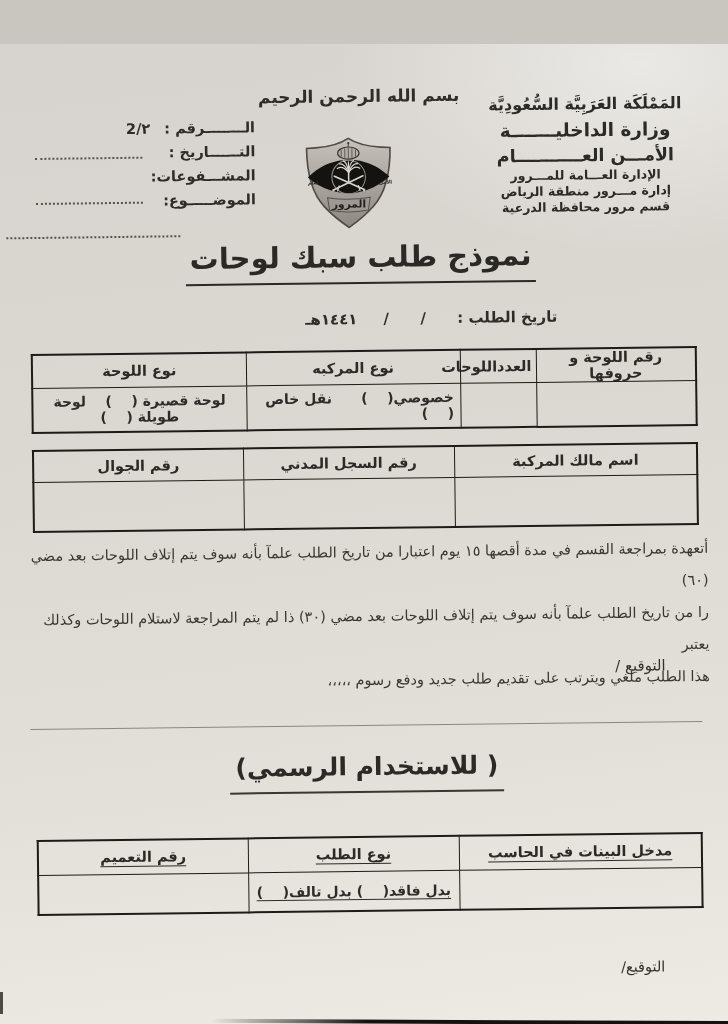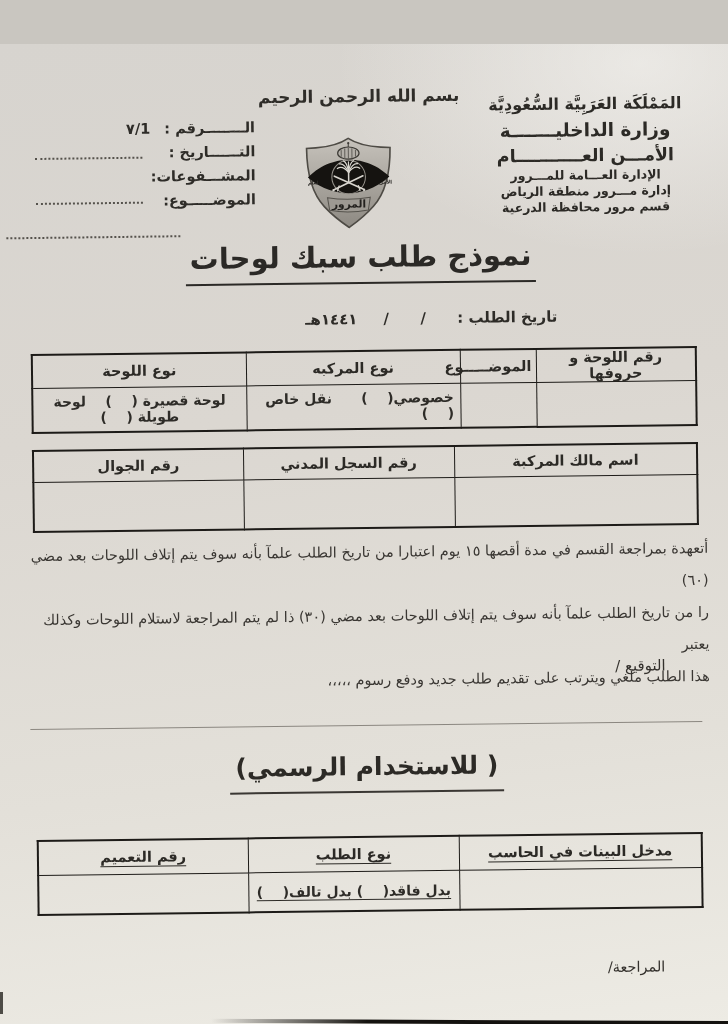--- a/index.html
+++ b/index.html
@@ -98,21 +98,21 @@
       <div class="lh-ministry">وزارة الداخليـــــــة</div>
       <div class="lh-security">الأمـــن العـــــــــــام</div>
       <div class="lh-dept">الإدارة العـــامة للمـــرور</div>
       <div class="lh-dept">إدارة مـــرور منطقة الرياض</div>
       <div class="lh-dept">قسم مرور محافظة الدرعية</div>
     </div>
 
     <div class="abs reffields">
       <div class="ref-row">
         <span class="ref-label">الــــــــرقم :</span>
-        <span class="ref-value">1/٧</span>
+        <span class="ref-value">٢/2</span>
       </div>
       <div class="ref-row">
         <span class="ref-label">التــــــاريخ :</span>
       </div>
       <div class="ref-row">
         <span class="ref-label">المشـــفوعات:</span>
       </div>
       <div class="ref-row">
         <span class="ref-label">الموضـــــوع:</span>
       </div>
@@ -174,21 +174,21 @@
     <table class="abs t1 rtl" dir="rtl">
       <colgroup>
           <col style="width:160px">
           <col style="width:76px">
           <col style="width:214px">
           <col style="width:214px">
         </colgroup>
       <tbody>
           <tr class="h-row">
         <th>رقم اللوحة و حروفها</th>
-        <th>الموضـــــوع</th>
+        <th>العدداللوحات</th>
         <th>نوع المركبه</th>
         <th>نوع اللوحة</th>
       </tr>
       <tr class="d-row">
         <td></td>
         <td></td>
         <td class="cell-right">خصوصي(&nbsp;&nbsp;&nbsp;&nbsp;)&nbsp;&nbsp;&nbsp;&nbsp;&nbsp;&nbsp;نقل خاص (&nbsp;&nbsp;&nbsp;&nbsp;)</td>
         <td class="cell-center">لوحة قصيرة (&nbsp;&nbsp;&nbsp;&nbsp;)&nbsp;&nbsp;&nbsp;&nbsp;لوحة طويلة (&nbsp;&nbsp;&nbsp;&nbsp;)</td>
       </tr>
     </tbody>
@@ -241,21 +241,21 @@
         <th>رقم التعميم</th>
       </tr>
       <tr class="d-row">
         <td></td>
         <td class="cell-center u">بدل فاقد(&nbsp;&nbsp;&nbsp;&nbsp;) بدل تالف(&nbsp;&nbsp;&nbsp;&nbsp;)</td>
         <td></td>
       </tr>
     </tbody>
       </table>
 
-    <div class="abs sig-bottom rtl">المراجعة/</div>
+    <div class="abs sig-bottom rtl">التوقيع/</div>
 
   </div>
 
   <div class="scan-edge-bottom"></div>
   <div class="scan-mark m1"></div>
   <div class="scan-mark m2"></div>
   <div class="scan-mark m3"></div>
 </div>
 
 </body></html>

